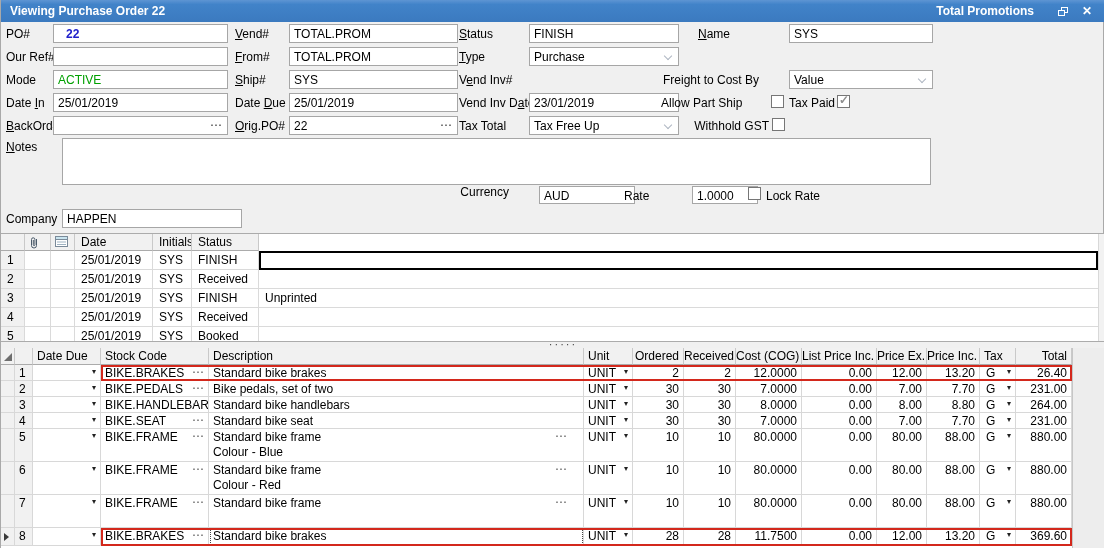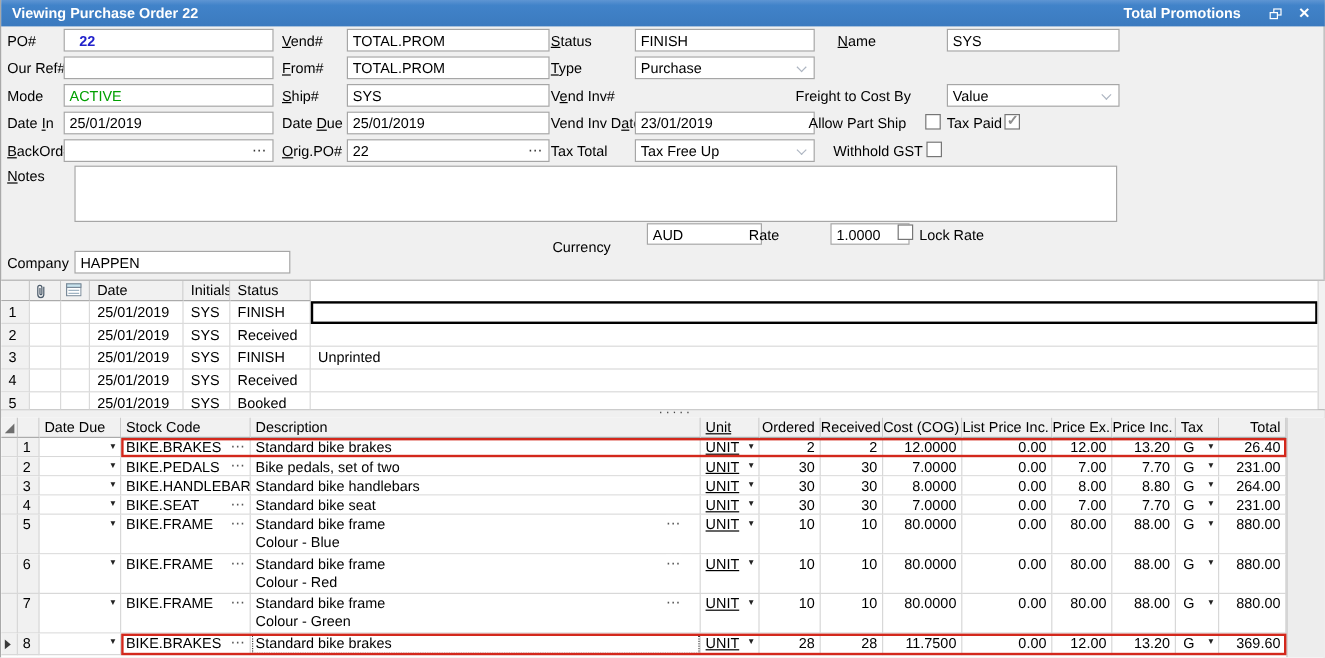--- a/index.html
+++ b/index.html
@@ -67,21 +67,21 @@
   .ih { height:17px; background:#F1F1F1; border-right:1px solid #C9C9C9; border-bottom:1px solid #ABABAB;
         padding:1px 0 0 4px; flex:none; overflow:hidden; line-height:14px; white-space:nowrap; }
   .ih.r { text-align:right; padding-right:4px; padding-left:0; }
   .irow { display:flex; width:1071px; position:relative; background:#fff; height:16px; }
   .irow.tall { height:33px; }
   .irow.lastrow { height:18px; }
   .ic { border-right:1px solid #D8D8D8; border-bottom:1px solid #D8D8D8; flex:none; overflow:hidden;
         padding:1px 0 0 4px; line-height:14px; position:relative; white-space:nowrap; }
   .ic.r { text-align:right; padding-right:4px; padding-left:0; }
   .wcor { width:14px; } .wnum { width:18px; } .wdd { width:68px; } .wstock { width:108px; }
-  .wdesc { width:375px; } .wunit { width:49px;text-decoration:underline; } .word { width:51px; } .wrec { width:52px; }
+  .wdesc { width:375px; } .wunit { width:49px; } .word { width:51px; } .wrec { width:52px; }
   .wcost { width:66px; } .wlist { width:75px; } .wpex { width:50px; } .wpinc { width:53px; }
   .wtax { width:36px; } .wtot { width:56px; }
   .ic.wcor, .ic.wnum { background:#F1F1F1; }
   .ic.wtax { padding-left:6px; }
   .dda { position:absolute; right:4px; top:3px; font-size:8px; line-height:8px; color:#222; }
   .ell { position:absolute; right:3px; top:0; color:#555; font-size:12px; letter-spacing:1px; background:inherit; }
   .ell.desc { right:15px; background:#fff; }
   .curmark { position:absolute; left:3px; top:5px; width:0; height:0;
              border-left:5px solid #3A3A3A; border-top:4px solid transparent; border-bottom:4px solid transparent; }
   .cornertri { position:absolute; left:3px; top:5px; width:0; height:0;
@@ -142,33 +142,33 @@
   <div class="lbl" style="left:458px;top:96px">Vend Inv D<u>a</u>te</div>
   <div class="fld" style="left:528px;top:93px;width:150px">23/01/2019</div>
   <div class="lbl" style="left:458px;top:119px">Tax Total</div>
   <div class="fld" style="left:528px;top:116px;width:150px"><span>Tax Free Up</span><span class="vchev"></span></div>
 
   <div class="lbl" style="left:697px;top:27px"><u>N</u>ame</div>
   <div class="fld" style="left:788px;top:24px;width:144px">SYS</div>
   <div class="lbl" style="left:662px;top:73px">Freight to Cost By</div>
   <div class="fld" style="left:788px;top:70px;width:144px"><span>Value</span><span class="vchev"></span></div>
 
-  <div class="lbl" style="left:660px;top:96px;width:107px;text-align:center">Allow Part Ship</div>
+  <div class="lbl" style="left:660px;top:96px;width:107px;text-align:left">Allow Part Ship</div>
   <div class="cbx" style="left:770px;top:95px"></div>
   <div class="lbl" style="left:788px;top:96px">Tax Paid</div>
   <div class="cbx on" style="left:836px;top:95px">
       <span class="mark">✓</span>
     </div>
   <div class="lbl" style="left:660px;top:119px;width:108px;text-align:right">Withhold GST</div>
   <div class="cbx" style="left:771px;top:118px"></div>
 
   <div class="lbl" style="left:5px;top:140px"><u>N</u>otes</div>
   <div class="notesbox"></div>
 
-  <div class="lbl" style="left:430px;top:199px;width:78px;text-align:right">Currency</div>
+  <div class="lbl" style="left:430px;top:185px;width:78px;text-align:right">Currency</div>
   <div class="fld small" style="left:538px;top:186px;width:96px">AUD</div>
   <div class="lbl" style="left:623px;top:189px">Rate</div>
   <div class="fld small" style="left:691px;top:186px;width:66px">1.0000</div>
   <div class="cbx" style="left:747px;top:187px"></div>
   <div class="lbl" style="left:765px;top:189px">Lock Rate</div>
 
   <div class="lbl" style="left:5px;top:212px">Company</div>
   <div class="fld" style="left:61px;top:209px;width:180px">HAPPEN</div>
 
   <div class="histwrap">
@@ -392,21 +392,20 @@
         </div>
         <div class="irow tall">
           <div class="ic wcor"></div>
           <div class="ic wnum">7</div>
           <div class="ic wdd">
             <span class="dda">▾</span>
           </div>
           <div class="ic wstock"><span class="">BIKE.FRAME</span><span class="ell">⋯</span></div>
           <div class="ic wdesc">
             <div class="descline">Standard bike frame</div>
-            <div class="descline">Colour - Green</div>
             <span class="ell desc">⋯</span>
           </div>
           <div class="ic wunit"><span class="">UNIT</span><span class="dda">▾</span></div>
           <div class="ic word r">10</div>
           <div class="ic wrec r">10</div>
           <div class="ic wcost r">80.0000</div>
           <div class="ic wlist r">0.00</div>
           <div class="ic wpex r">80.00</div>
           <div class="ic wpinc r">88.00</div>
           <div class="ic wtax"><span class="">G</span><span class="dda">▾</span></div>

